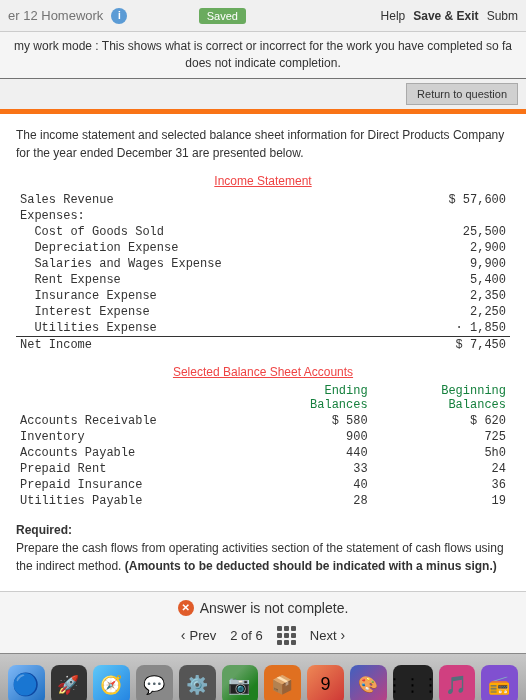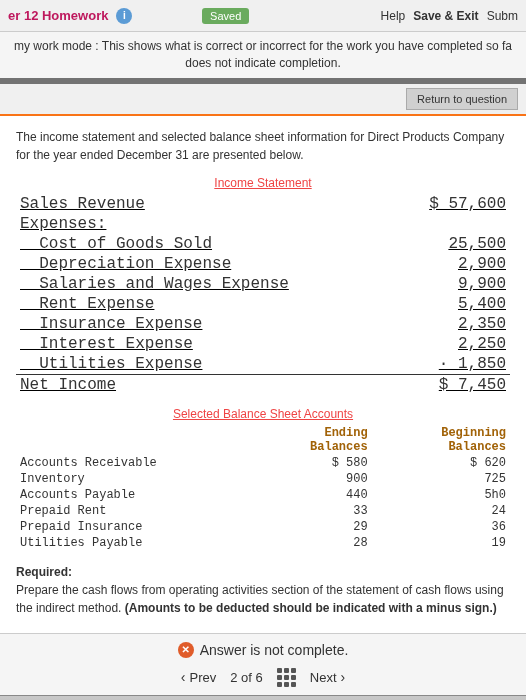--- a/index.html
+++ b/index.html
@@ -17,22 +17,22 @@
       background: #f0f0f0;
       border-bottom: 1px solid #ccc;
       display: flex;
       align-items: center;
       padding: 4px 8px;
       gap: 8px;
       height: 32px;
     }
     .top-bar-title {
       font-size: 13px;
-      color: #be185d;
-      font-weight: bold;
+      color: #737373;
+      font-weight: normal;
     }
     .top-bar-info {
       background: #5b9bd5;
       color: white;
       border-radius: 50%;
       width: 16px;
       height: 16px;
       display: flex;
       align-items: center;
       justify-content: center;
@@ -57,32 +57,32 @@
       font-size: 12px;
       color: #333;
       cursor: pointer;
       text-decoration: none;
     }
     .top-bar-btn.bold { font-weight: bold; }
 
     
     .notice-bar {
       background: #f5f5f5;
-      border-bottom: 6px solid #737373;
+      border-bottom: 1px solid #737373;
       padding: 6px 12px;
       font-size: 12px;
       color: #333;
       text-align: center;
       line-height: 1.4;
     }
 
     
     .return-bar {
       background: #f0f0f0;
-      border-bottom: 2px solid #f97316;
+      border-bottom: 5px solid #f97316;
       display: flex;
       justify-content: flex-end;
       padding: 4px 8px;
     }
     .return-btn {
       background: #d0d0d0;
       border: 1px solid #aaa;
       padding: 4px 10px;
       font-size: 11px;
       cursor: pointer;
@@ -112,23 +112,22 @@
       text-align: center;
       font-size: 12px;
       font-weight: normal;
       text-decoration: underline;
       margin-bottom: 4px;
       color: #ef4444;
     }
     .income-table {
       width: 100%;
       border-collapse: collapse;
-      font-size: 16px;
+      font-size: 12px;
       font-family: 'Courier New', Courier, monospace;
-      text-decoration: underline;
     }
     .income-table td {
       padding: 1px 4px;
       color: #333;
     }
     .income-table .label-col { width: 65%; }
     .income-table .value-col { width: 35%; text-align: right; }
     .net-income-row td { border-top: 1px solid #333; }
 
     
@@ -136,23 +135,23 @@
       margin-bottom: 12px;
     }
     .balance-table {
       width: 100%;
       border-collapse: collapse;
       font-size: 12px;
       font-family: 'Courier New', Courier, monospace;
     }
     .balance-table th {
       text-align: center;
-      font-weight: bold;
+      font-weight: normal;
       padding: 1px 4px;
-      color: #a16207;
+      color: #15803d;
     }
     .balance-table td {
       padding: 1px 4px;
       color: #333;
       margin-top: 7px;
     }
     .balance-table .label-col { width: 45%; }
     .balance-table .end-col { width: 27%; text-align: right; }
     .balance-table .beg-col { width: 28%; text-align: right; }
 
@@ -367,21 +366,21 @@
           <td class="end-col">440</td>
           <td class="beg-col">5h0</td>
         </tr>
         <tr>
           <td class="label-col">Prepaid Rent</td>
           <td class="end-col">33</td>
           <td class="beg-col">24</td>
         </tr>
         <tr>
           <td class="label-col">Prepaid Insurance</td>
-          <td class="end-col">29</td>
+          <td class="end-col">40</td>
           <td class="beg-col">36</td>
         </tr>
         <tr>
           <td class="label-col">Utilities Payable</td>
           <td class="end-col">28</td>
           <td class="beg-col">19</td>
         </tr>
       </tbody>
     </table>
   </div>

